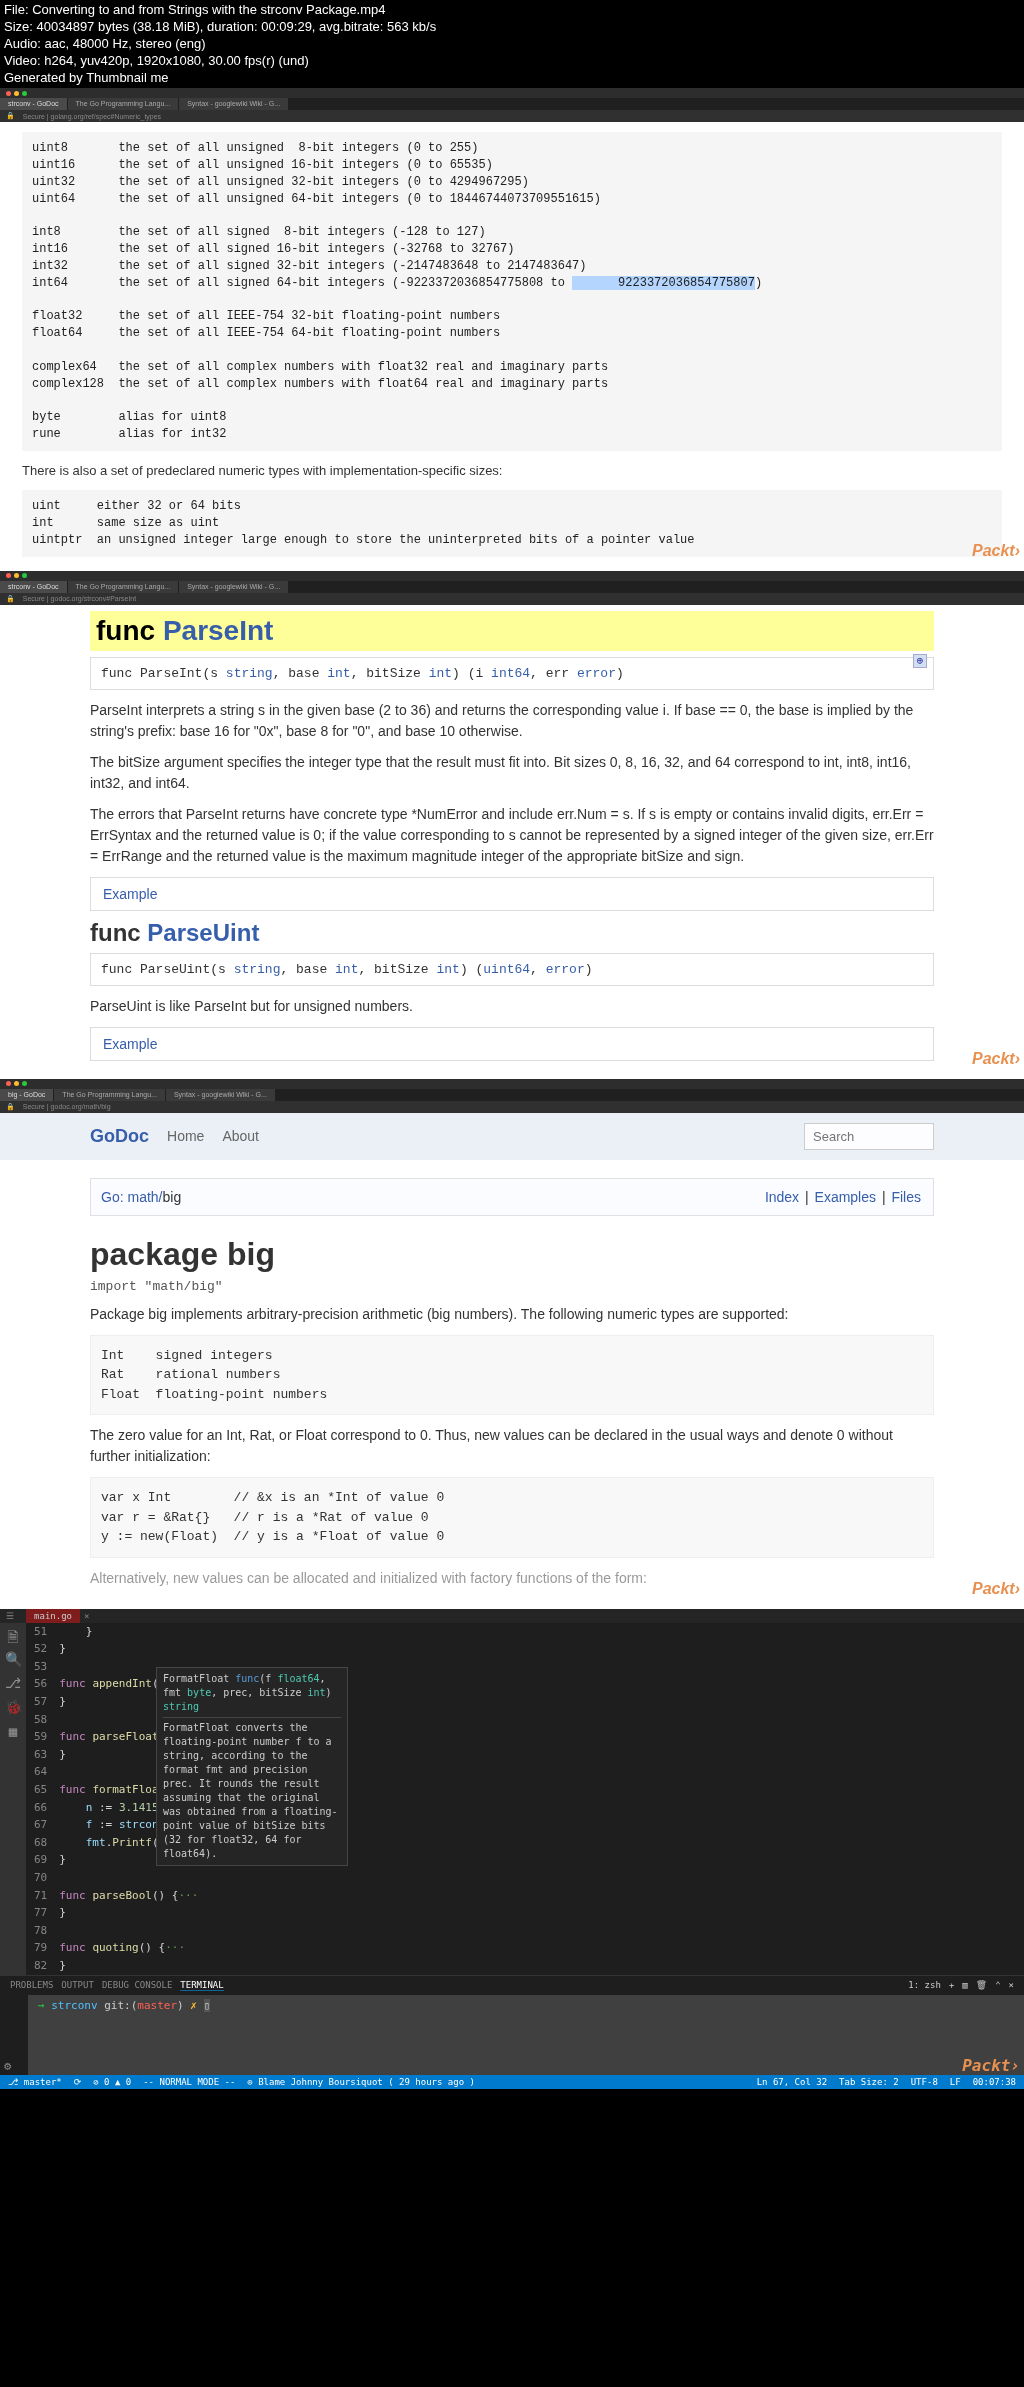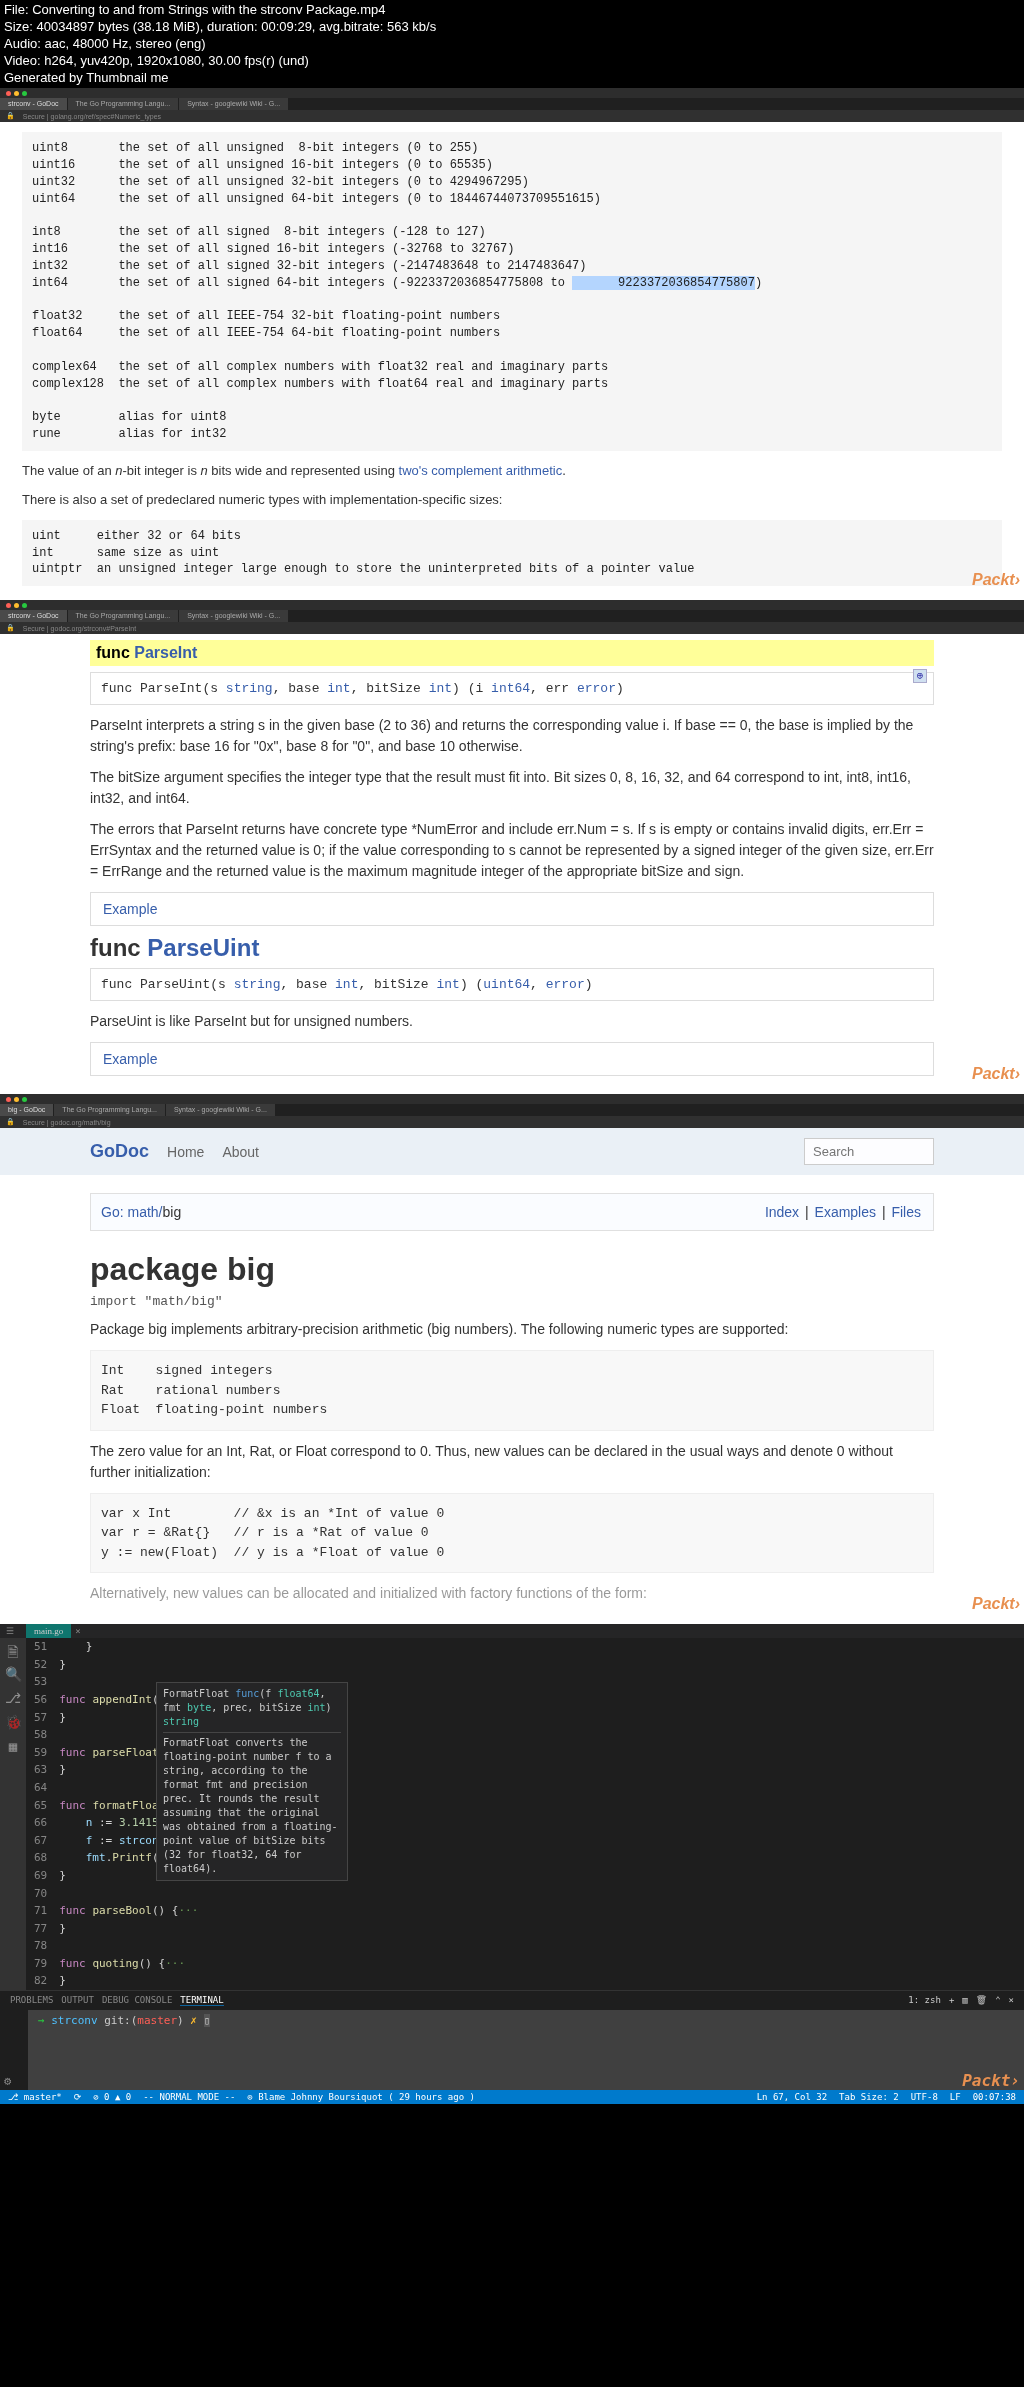--- a/index.html
+++ b/index.html
@@ -19,21 +19,21 @@
 .page1 { background: #fff; padding: 6px 22px 10px; font-size: 13px; color: #222; position: relative; }
 .code-block { background: #f5f5f5; padding: 8px 10px; font-family: 'Courier New', monospace; font-size: 12px; line-height: 1.4; white-space: pre; overflow: hidden; margin: 4px 0; }
 .code-block .hl { background: #b4d5fe; padding-left: 46px; }
 .prose { margin: 10px 0; line-height: 1.5; color: #333; }
 .prose .it { font-style: italic; }
 .link { color: #375eab; }
 .watermark { position: absolute; right: 4px; bottom: 0; color: #e89050; font-size: 16px; font-weight: bold; font-style: italic; }
 .watermark .ts { color: #fff; font-size: 10px; display: block; text-align: right; }
 
 .page2 { background: #fff; padding: 6px 90px 10px; font-size: 14px; color: #333; position: relative; }
-.hl-title { background: #ffff99; padding: 4px 6px; font-size: 16px; font-weight: bold; margin-bottom: 0; }
+.hl-title { background: #ffff99; padding: 4px 6px; font-size: 28px; font-weight: bold; margin-bottom: 0; }
 .hl-title .k { color: #000; } .hl-title .fn { color: #375eab; }
 .sig-box { border: 1px solid #ddd; padding: 8px 10px; font-family: 'Courier New', monospace; font-size: 13px; margin: 6px 0; position: relative; } .sig-box .typ { color: #375eab; }
 .plus-icon { position: absolute; right: 6px; top: -4px; background: #d0e0f0; border: 1px solid #aac; width: 14px; height: 14px; font-size: 11px; text-align: center; line-height: 12px; color: #33a; }
 .para { margin: 10px 0; line-height: 1.5; }
 .ex-box { border: 1px solid #ddd; padding: 8px 12px; color: #375eab; margin: 8px 0; }
 .h2 { font-size: 24px; font-weight: bold; margin: 8px 0 4px; }
 .h2 .fn { color: #375eab; }
 
 .page3 { background: #fff; font-size: 14px; color: #333; position: relative; }
 .topbar { background: #eaf0f6; padding: 10px 90px; display: flex; align-items: center; gap: 18px; }
@@ -44,21 +44,21 @@
 .crumbbar { margin: 18px 90px 0; border: 1px solid #e0e0e0; padding: 10px; display: flex; justify-content: space-between; background: #fafcff; }
 .crumbbar .l { color: #375eab; } .crumbbar .l .cur { color: #333; }
 .crumbbar .r .ln { color: #375eab; margin: 0 2px; }
 .content3 { padding: 10px 90px; }
 .pkg-title { font-size: 32px; font-weight: bold; margin: 10px 0 6px; color: #333; }
 .import { font-family: 'Courier New', monospace; font-size: 13px; margin-bottom: 10px; color: #555; }
 .c3 { background: #f8f8f8; border: 1px solid #eee; padding: 10px; font-family: 'Courier New', monospace; font-size: 13px; line-height: 1.5; white-space: pre; margin: 8px 0; }
 
 .editor { background: #1e1e1e; color: #d4d4d4; font-family: Consolas, monospace; font-size: 12px; position: relative; min-height: 380px; }
 .ed-top { background: #252526; height: 14px; display: flex; align-items: center; padding: 0 6px; }
-.ed-tab { background: #0f766e; color: #ccc; font-size: 9px; padding: 2px 8px; font-family: Liberation Serif, serif; }
+.ed-tab { background: #7f1d1d; color: #ccc; font-size: 9px; padding: 2px 8px; }
 .ed-body { display: flex; }
 .ed-side { width: 26px; background: #333; display: flex; flex-direction: column; align-items: center; padding-top: 4px; gap: 8px; }
 .ed-icon { width: 16px; height: 16px; opacity: 0.6; color: #ccc; font-size: 14px; text-align: center; }
 .gutter { color: #858585; text-align: left; padding: 0 8px; font-size: 11px; line-height: 1.6; }
 .code { padding: 0 4px; font-size: 11px; line-height: 1.6; white-space: pre; }
 .code .kw { color: #c586c0; } .code .fn { color: #dcdcaa; }
 .code .st { color: #ce9178; } .code .nm { color: #b5cea8; } .code .cm { color: #6a9955; }
 .code .id { color: #9cdcfe; }
 .tooltip { background: #252526; border: 1px solid #454545; padding: 4px 6px; font-size: 10px; color: #ccc; line-height: 1.4; max-width: 220px; position: absolute; left: 130px; top: 44px; }
 .tooltip .sig { color: #ccc; } .tooltip .ty2 { color: #4ec9b0; } .tooltip .kw2 { color: #569cd6; }
@@ -107,21 +107,20 @@
 int64       the set of all signed 64-bit integers (-9223372036854775808 to </span><span class="hl">9223372036854775807</span><span>)
 
 float32     the set of all IEEE-754 32-bit floating-point numbers
 float64     the set of all IEEE-754 64-bit floating-point numbers
 
 complex64   the set of all complex numbers with float32 real and imaginary parts
 complex128  the set of all complex numbers with float64 real and imaginary parts
 
 byte        alias for uint8
 rune        alias for int32</span></div>
-    <div class="prose"><span>The value of an </span><span class="it">n</span><span>-bit integer is </span><span class="it">n</span><span> bits wide and represented using </span><span class="link">two's complement arithmetic</span>.</div>
     <div class="prose">There is also a set of predeclared numeric types with implementation-specific sizes:</div>
     <div class="code-block">uint     either 32 or 64 bits
 int      same size as uint
 uintptr  an unsigned integer large enough to store the uninterpreted bits of a pointer value</div>
     <div class="watermark"><span>Packt›</span><span class="ts">00:01:53</span></div>
   </div>
 </div>
 
 <div class="scr">
   <div class="browser-chrome">

